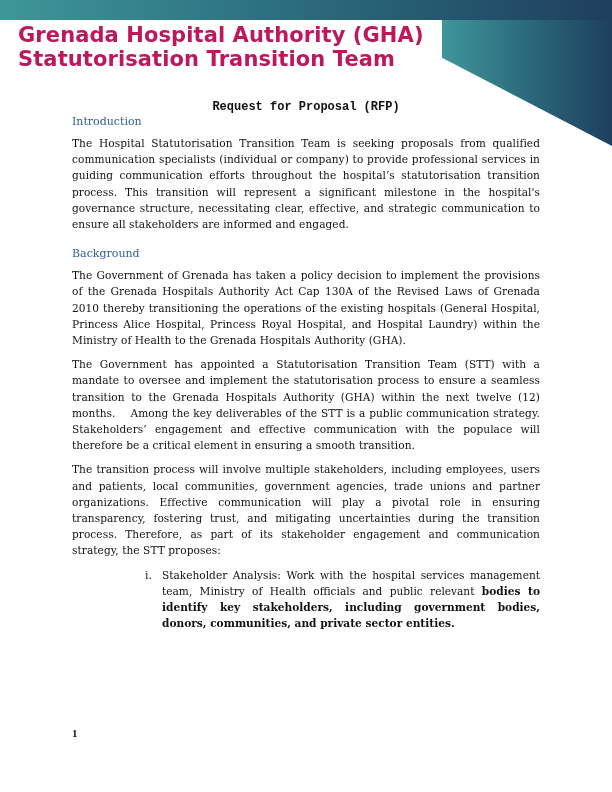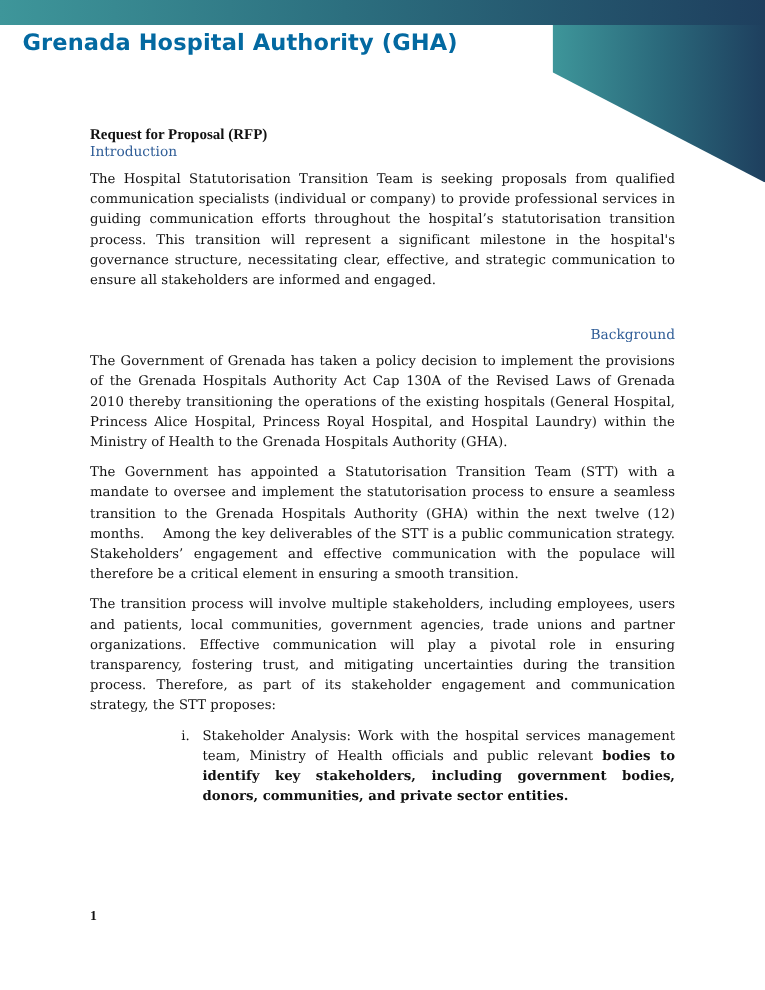--- a/index.html
+++ b/index.html
@@ -14,32 +14,33 @@
     background: linear-gradient(90deg, #3e969a 0%, #2c6f7f 45%, #1e3f5e 100%);
   }
   .corner-shape {
     position: absolute; left: 442px; top: 20px; width: 170px; height: 126px;
     background: linear-gradient(90deg, #3e969a 0%, #2b6a7c 50%, #1e3f5e 100%);
     clip-path: polygon(0 0, 100% 0, 100% 100%, 0 30%);
   }
   .title {
     position: absolute; left: 18px; top: 23px;
     font-family: "DejaVu Sans", "Liberation Sans", sans-serif;
-    font-weight: bold; font-size: 18px; line-height: 24px;
-    color: #0369a1; letter-spacing: 0.1px;
+    font-weight: bold; font-size: 21px; line-height: 24px;
+    color: #be185d; letter-spacing: 0.1px;
   }
   .title div { white-space: nowrap; }
   .content {
     position: absolute; left: 72px; top: 100px; width: 468px;
     font-size: 10.6px; line-height: 16.2px;
   }
   .rfp {
     font-weight: bold; font-size: 10.6px; line-height: 14px;
-    font-family: Liberation Serif, serif;
+    font-family: Liberation Mono, monospace;
     font-size: 12px;
+    text-align: center;
   }
   .heading {
     color: #2f5d97; font-size: 11px; margin-bottom: 5px; line-height: 16px;
   }
   p.body {
     margin: 0 0 8px 0; text-align: justify; letter-spacing: 0.05px;
   }
   .list {
     margin: 0; padding: 0; list-style: none;
   }
@@ -53,31 +54,32 @@
   }
 </style>
 </head>
 <body>
 
 <div class="top-band"></div>
 <div class="corner-shape"></div>
 
 <div class="title">
   <div>Grenada Hospital Authority (GHA)</div>
+  <div>Statutorisation Transition Team</div>
 </div>
 
 <div class="content">
   <div class="rfp">
     <div>Request for Proposal (RFP)</div>
   </div>
 
   <div class="heading">Introduction</div>
   <p class="body">The Hospital Statutorisation Transition Team is seeking proposals from qualified communication specialists (individual or company) to provide professional services in guiding communication efforts throughout the hospital’s statutorisation transition process. This transition will represent a significant milestone in the hospital's governance structure, necessitating clear, effective, and strategic communication to ensure all stakeholders are informed and engaged.</p>
 
-  <div class="heading" style="margin-top:28px;text-align:right;">Background</div>
+  <div class="heading" style="margin-top:14px;">Background</div>
   <p class="body">The Government of Grenada has taken a policy decision to implement the provisions of the Grenada Hospitals Authority Act Cap 130A of the Revised Laws of Grenada 2010 thereby transitioning the operations of the existing hospitals (General Hospital, Princess Alice Hospital, Princess Royal Hospital, and Hospital Laundry) within the Ministry of Health to the Grenada Hospitals Authority (GHA).</p>
   <p class="body" style="white-space: pre-wrap;">The Government has appointed a Statutorisation Transition Team (STT) with a mandate to oversee and implement the statutorisation process to ensure a seamless transition to the Grenada Hospitals Authority (GHA) within the next twelve (12) months.    Among the key deliverables of the STT is a public communication strategy.     Stakeholders’ engagement and effective communication with the populace will therefore be a critical element in ensuring a smooth transition.</p>
   <p class="body">The transition process will involve multiple stakeholders, including employees, users and patients, local communities, government agencies, trade unions and partner organizations. Effective communication will play a pivotal role in ensuring transparency, fostering trust, and mitigating uncertainties during the transition process. Therefore, as part of its stakeholder engagement and communication strategy, the STT proposes:</p>
 
   <ul class="list">
     <li class="list-item">
       <span class="list-num">i.</span>
       <span class="list-text"><span>Stakeholder Analysis: Work with the hospital services management team, Ministry of Health officials and public relevant </span><span class="heavy">bodies to identify key stakeholders, including government bodies, donors, communities, and private sector entities.</span></span>
     </li>
   </ul>

